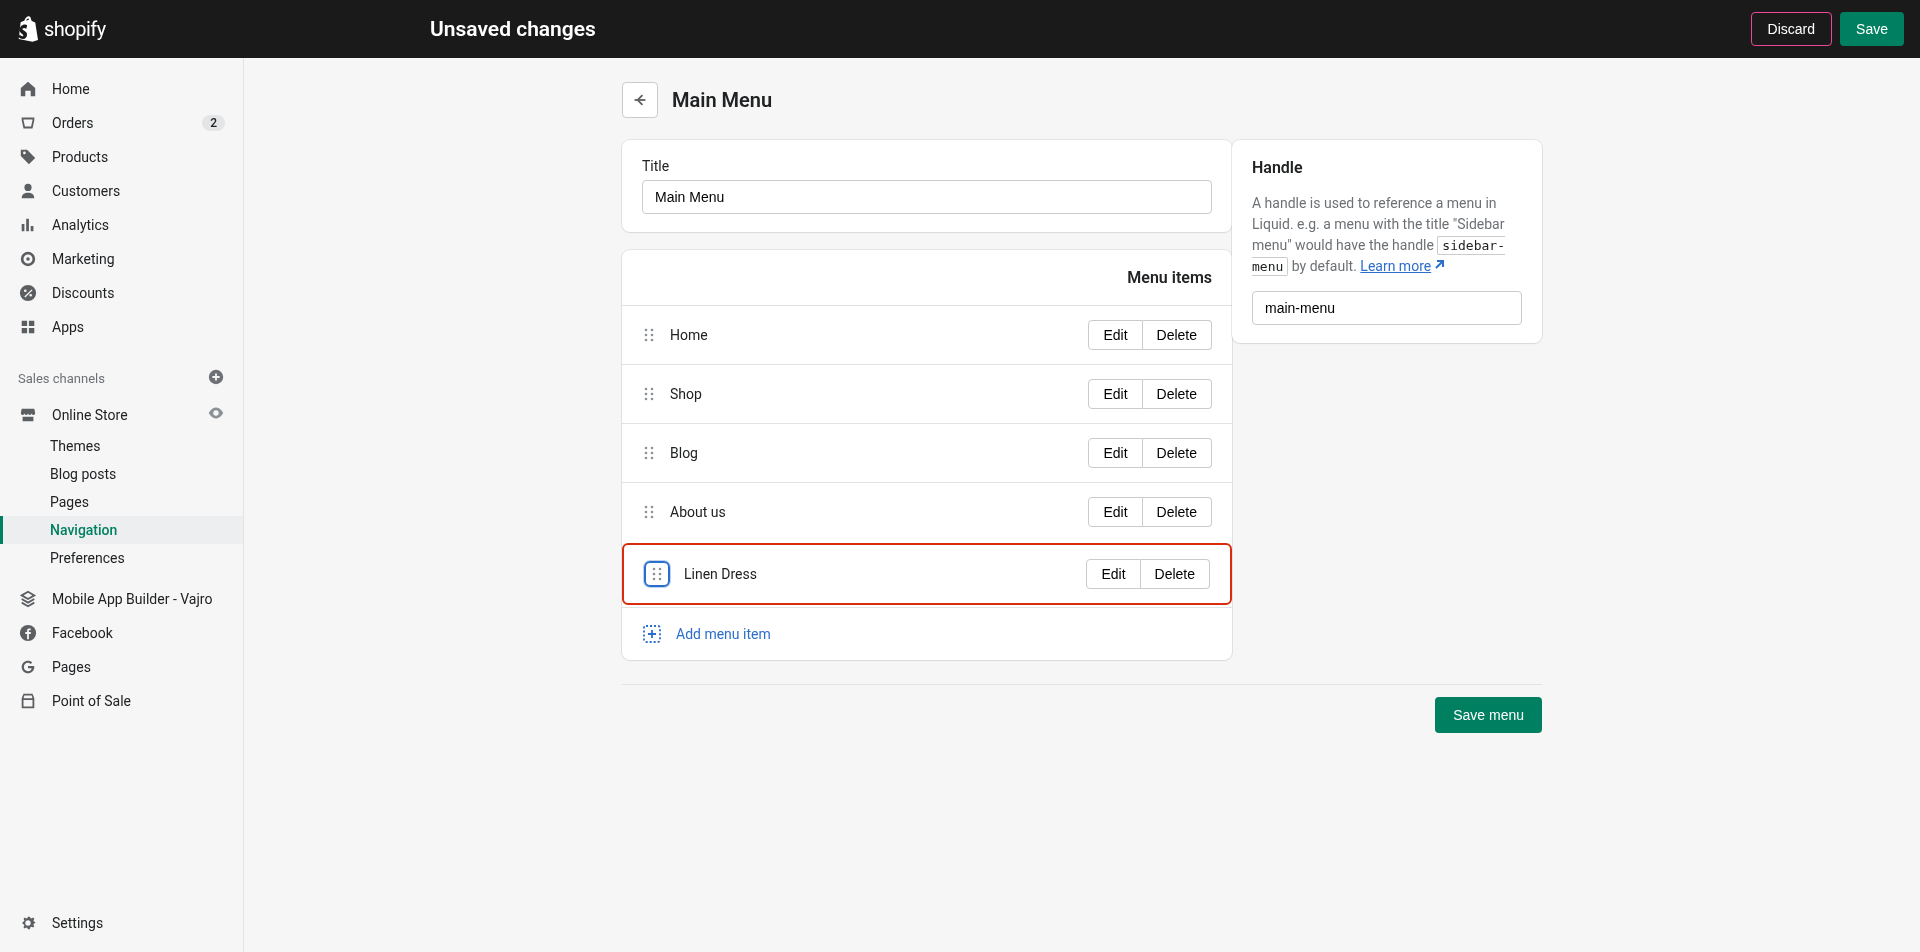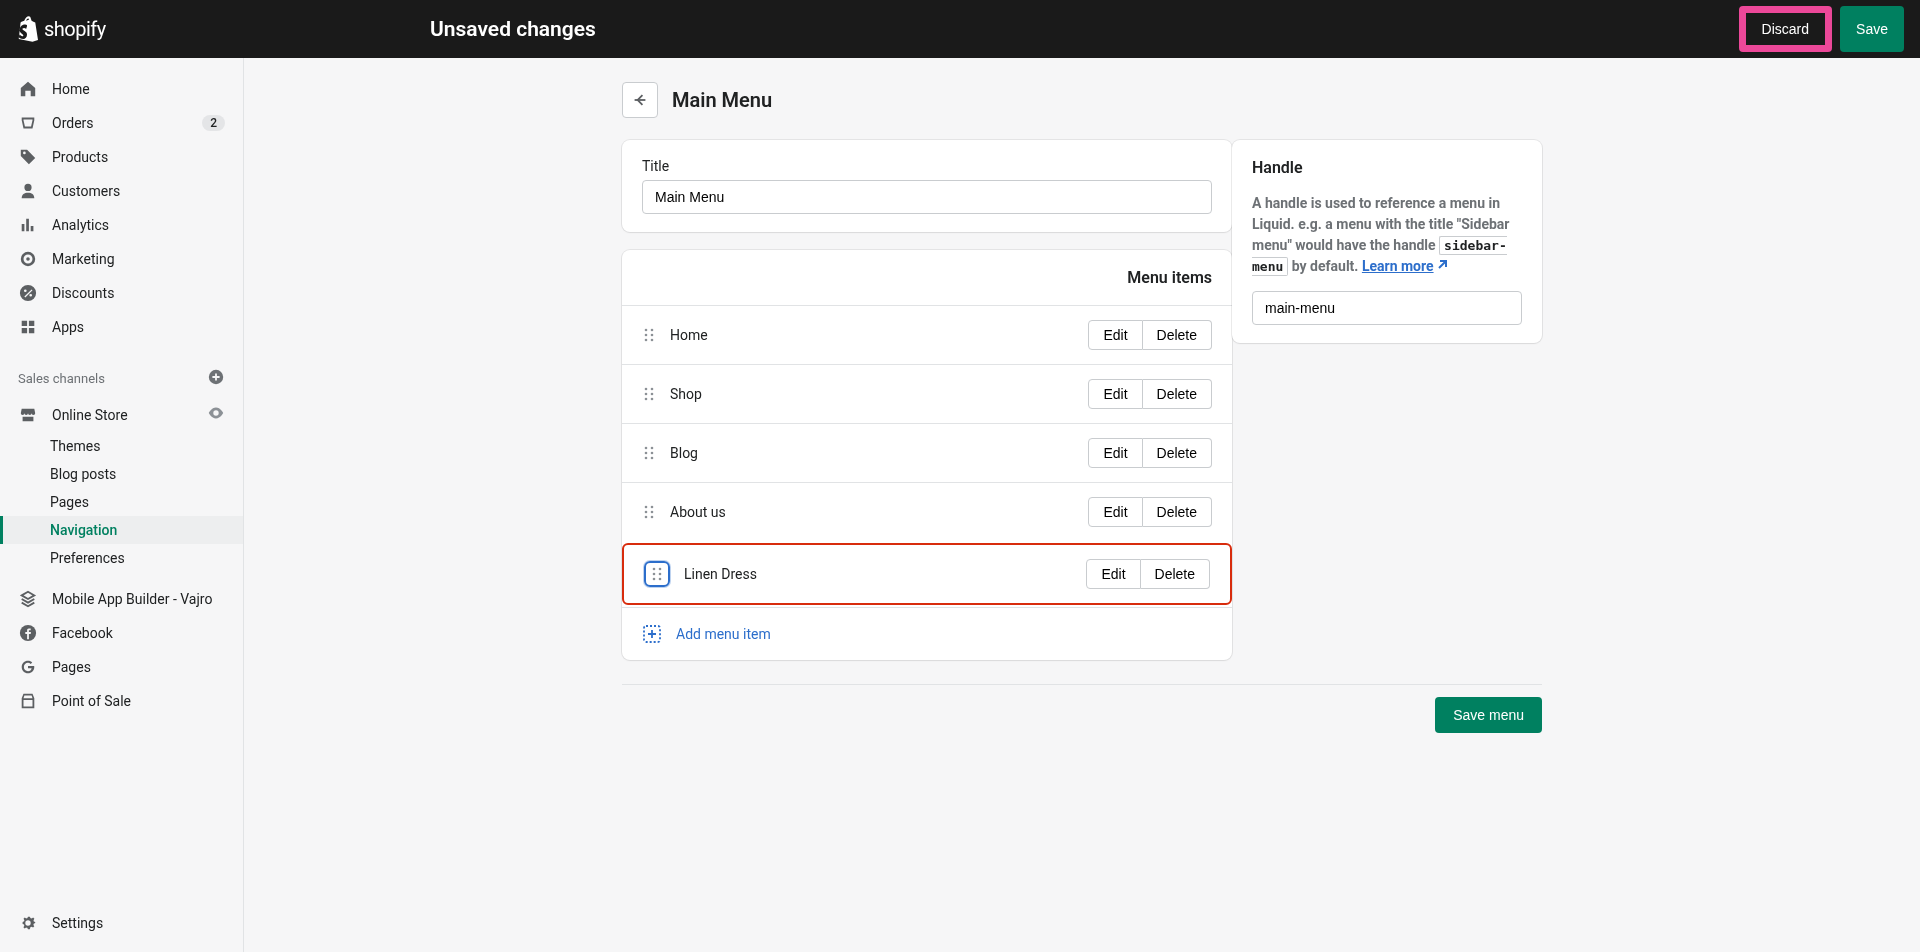--- a/index.html
+++ b/index.html
@@ -7,21 +7,21 @@
   
   
   .topbar { background: #1a1a1a; height: 58px; display: flex; align-items: center; padding: 0 16px; justify-content: space-between; }
   .topbar-left { display: flex; align-items: center; }
   .logo { display: flex; align-items: center; gap: 6px; color: #fff; }
   .logo svg { width: 22px; height: 26px; fill: #fff; }
   .logo-text { font-size: 20px; font-weight: 400; color: #fff; letter-spacing: -0.5px; }
   .topbar-center { color: #fff; font-weight: 600; font-size: 21px; position: absolute; left: 430px; }
   .topbar-right { display: flex; gap: 8px; }
   .btn { padding: 8px 16px; border-radius: 4px; font-size: 14px; font-weight: 500; cursor: pointer; border: none; }
-  .btn-discard { background: transparent; color: #fff; border: 7px solid #ec4899; }
+  .btn-discard { background: transparent; color: #fff; border: 1px solid #ec4899; }
   .btn-save { background: #008060; color: #fff; }
   
   
   .layout { display: flex; min-height: calc(100vh - 58px); }
   
   
   .sidebar { width: 244px; background: #f6f6f7; border-right: 1px solid #e1e3e5; display: flex; flex-direction: column; padding-top: 14px; }
   .nav-item { display: flex; align-items: center; gap: 14px; padding: 7px 18px; cursor: pointer; color: #202223; font-size: 14px; position: relative; }
   .nav-item .icon { width: 20px; height: 20px; display: flex; align-items: center; justify-content: center; flex-shrink: 0; }
   .nav-item .icon svg { width: 18px; height: 18px; fill: #5c5f62; }
@@ -63,21 +63,21 @@
   .btn-small { padding: 6px 14px; border: 1px solid #c9cccf; background: #fff; font-size: 14px; cursor: pointer; }
   .btn-small:first-child { border-radius: 4px 0 0 4px; }
   .btn-small:last-child { border-radius: 0 4px 4px 0; border-left: none; }
   
   .add-row { display: flex; align-items: center; gap: 14px; padding: 16px 20px; border-top: 1px solid #e1e3e5; cursor: pointer; }
   .add-icon { width: 20px; height: 20px; }
   .add-icon svg { width: 20px; height: 20px; fill: none; stroke: #2c6ecb; stroke-width: 1.8; stroke-dasharray: 2 2; }
   .add-label { color: #2c6ecb; font-size: 14px; }
   
   .side-card-title { font-size: 16px; font-weight: 600; margin-bottom: 16px; }
-  .side-text { font-size: 14px; color: #6d7175; line-height: 1.5; margin-bottom: 14px; font-weight: bold; }
+  .side-text { font-size: 14px; color: #6d7175; line-height: 1.5; margin-bottom: 14px; }
   .side-text code { background: #fff; border: 1px solid #c9cccf; padding: 1px 4px; border-radius: 2px; font-family: monospace; font-size: 13px; color: #202223; }
   .link { color: #2c6ecb; text-decoration: underline; cursor: pointer; }
   .ext-icon { display: inline-block; width: 12px; height: 12px; vertical-align: baseline; margin-left: 2px; }
   .ext-icon svg { width: 12px; height: 12px; fill: #2c6ecb; }
   
   .footer-actions { display: flex; justify-content: flex-end; padding-top: 12px; border-top: 1px solid #e1e3e5; margin-top: 6px; }
   .btn-primary { background: #008060; color: #fff; padding: 10px 18px; border-radius: 4px; border: none; font-size: 14px; font-weight: 500; cursor: pointer; }
   
   .full-width-wrap { max-width: 960px; margin: 0 auto; }
 </style>

